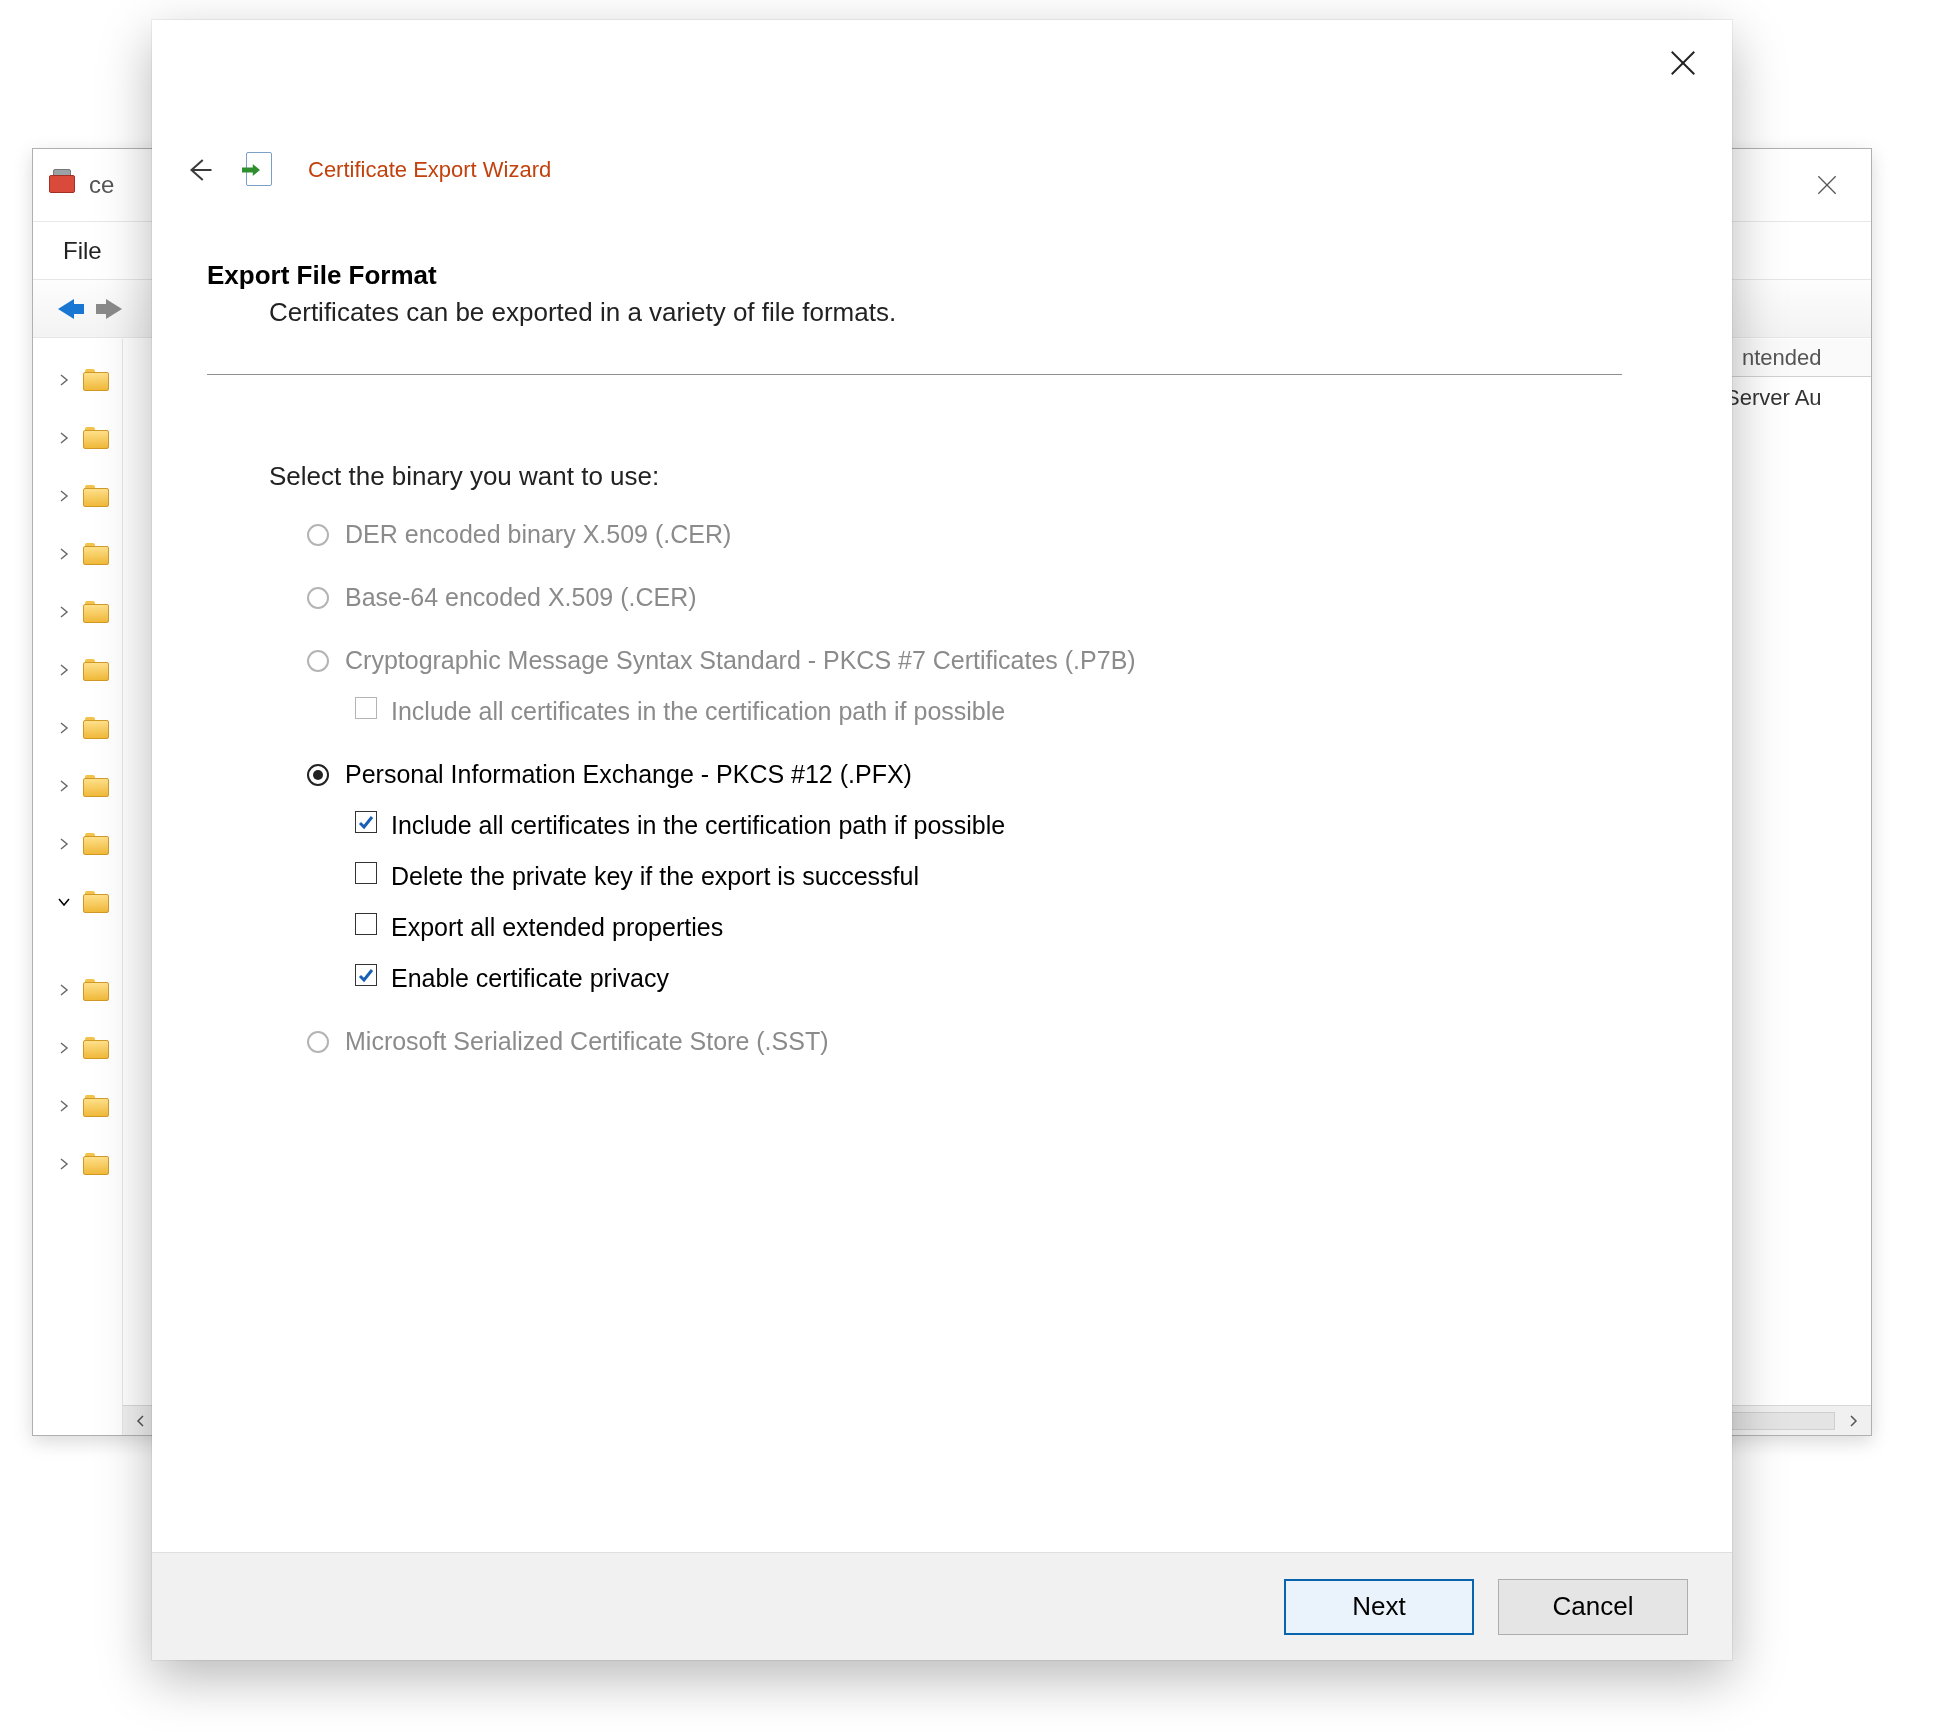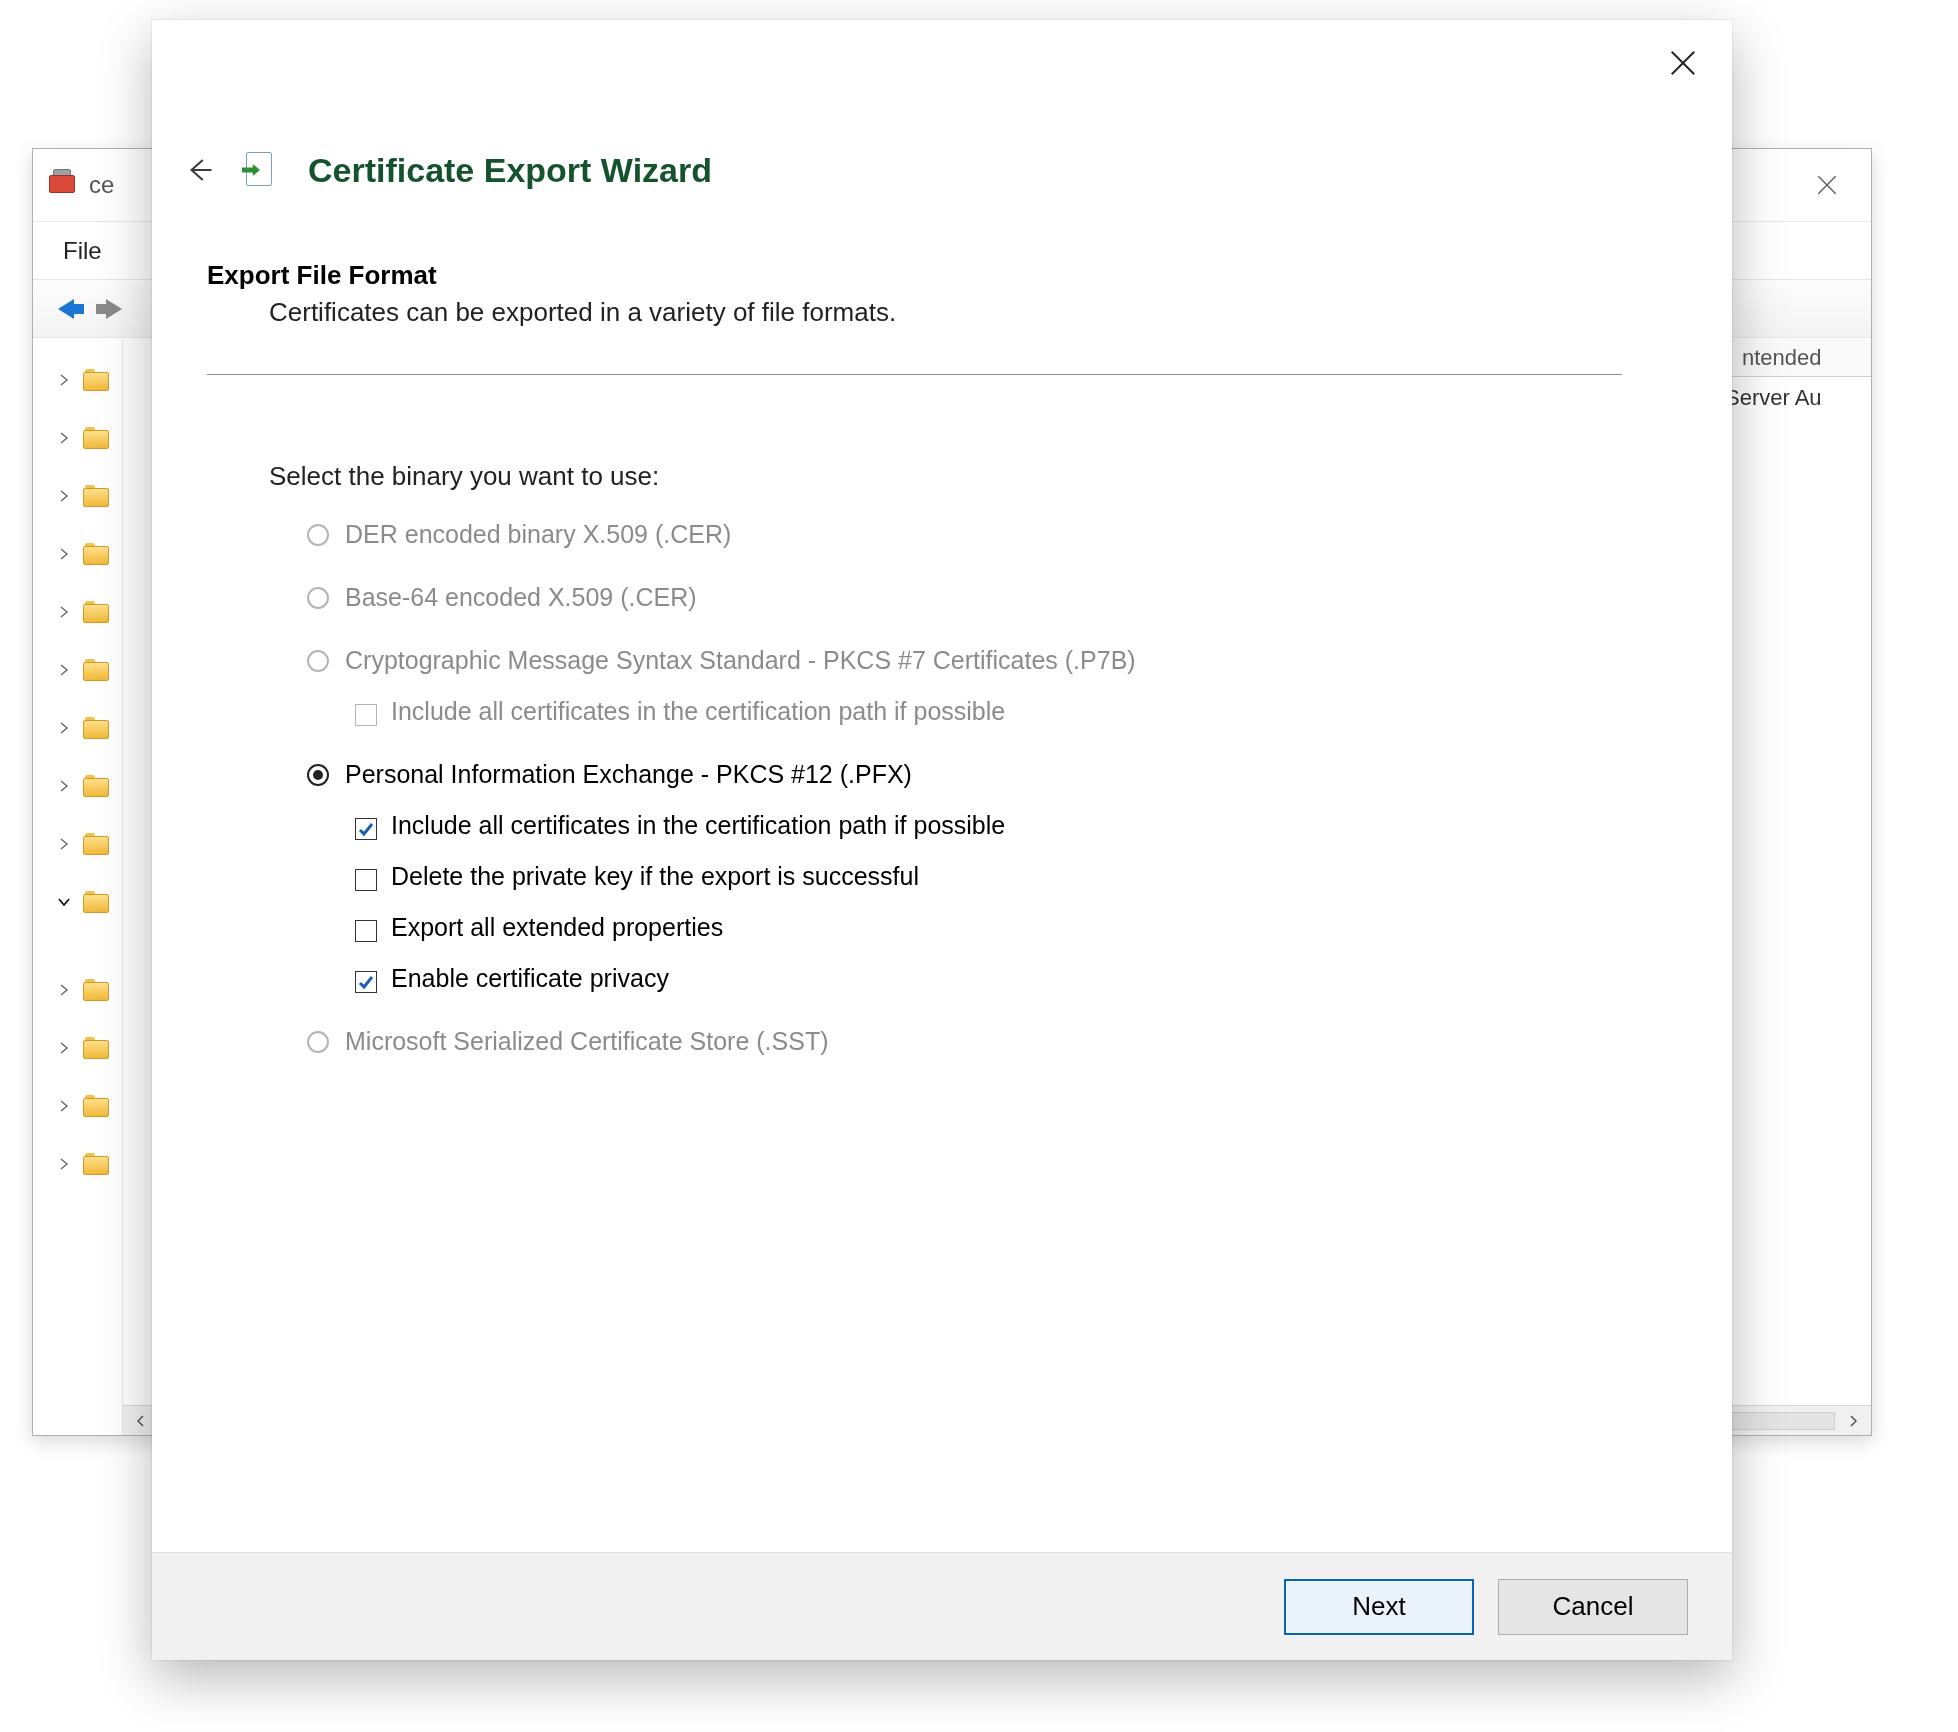--- a/index.html
+++ b/index.html
@@ -199,21 +199,21 @@
   .wizard-back {
     width:34px; height:34px; display:flex;align-items:center;justify-content:center;
     color:#3a3a3a; cursor:pointer;
   }
   .wizard-icon {
     width:44px; height:44px;
     position:relative;
   }
   .wizard-icon .sheet { position:absolute; left:6px; top:4px; width:26px; height:34px; background:#fff; border:1px solid #7aa0c8; border-radius:2px;}
   .wizard-icon .ar { position:absolute; left:2px; top:16px; width:18px; height:12px; background:#2f8f2f; clip-path: polygon(0 50%, 40% 0, 40% 30%, 100% 30%, 100% 70%, 40% 70%, 40% 100%); transform: scaleX(-1);}
-  .wizard-title { font-size: 34px; color:#14532d;font-weight:bold; }
+  .wizard-title { font-size: 22px; color:#c2410c; }
 
   .wizard-content {
     flex:1;
     padding: 40px 110px 20px 55px;
     overflow: hidden;
   }
   .sec-title { font-weight: 700; font-size: 26px; }
   .sec-sub { font-size: 26px; margin-left: 62px; margin-top: 6px; color:#222; }
   .hr {
     margin-top: 46px;
@@ -238,21 +238,21 @@
     display:flex;align-items:center;justify-content:center;
     flex-shrink:0;
   }
   .opt-row.disabled .radio { border-color:#b4b4b4; }
   .opt-row .radio.selected { border-color:#222; }
   .opt-row .radio.selected::after {
     content:""; width:10px; height:10px; border-radius:50%; background:#222;
   }
 
   .sub-row {
-    display:flex; align-items:flex-end;
+    display:flex; align-items:flex-start;
     gap: 14px;
     margin-left: 48px;
     margin-top: 22px;
     font-size: 25px;
   }
   .sub-row.disabled { color:#8b8b8b; }
   .checkbox {
     width:22px; height:22px;
     border:1.6px solid #333;
     background:#fff;

